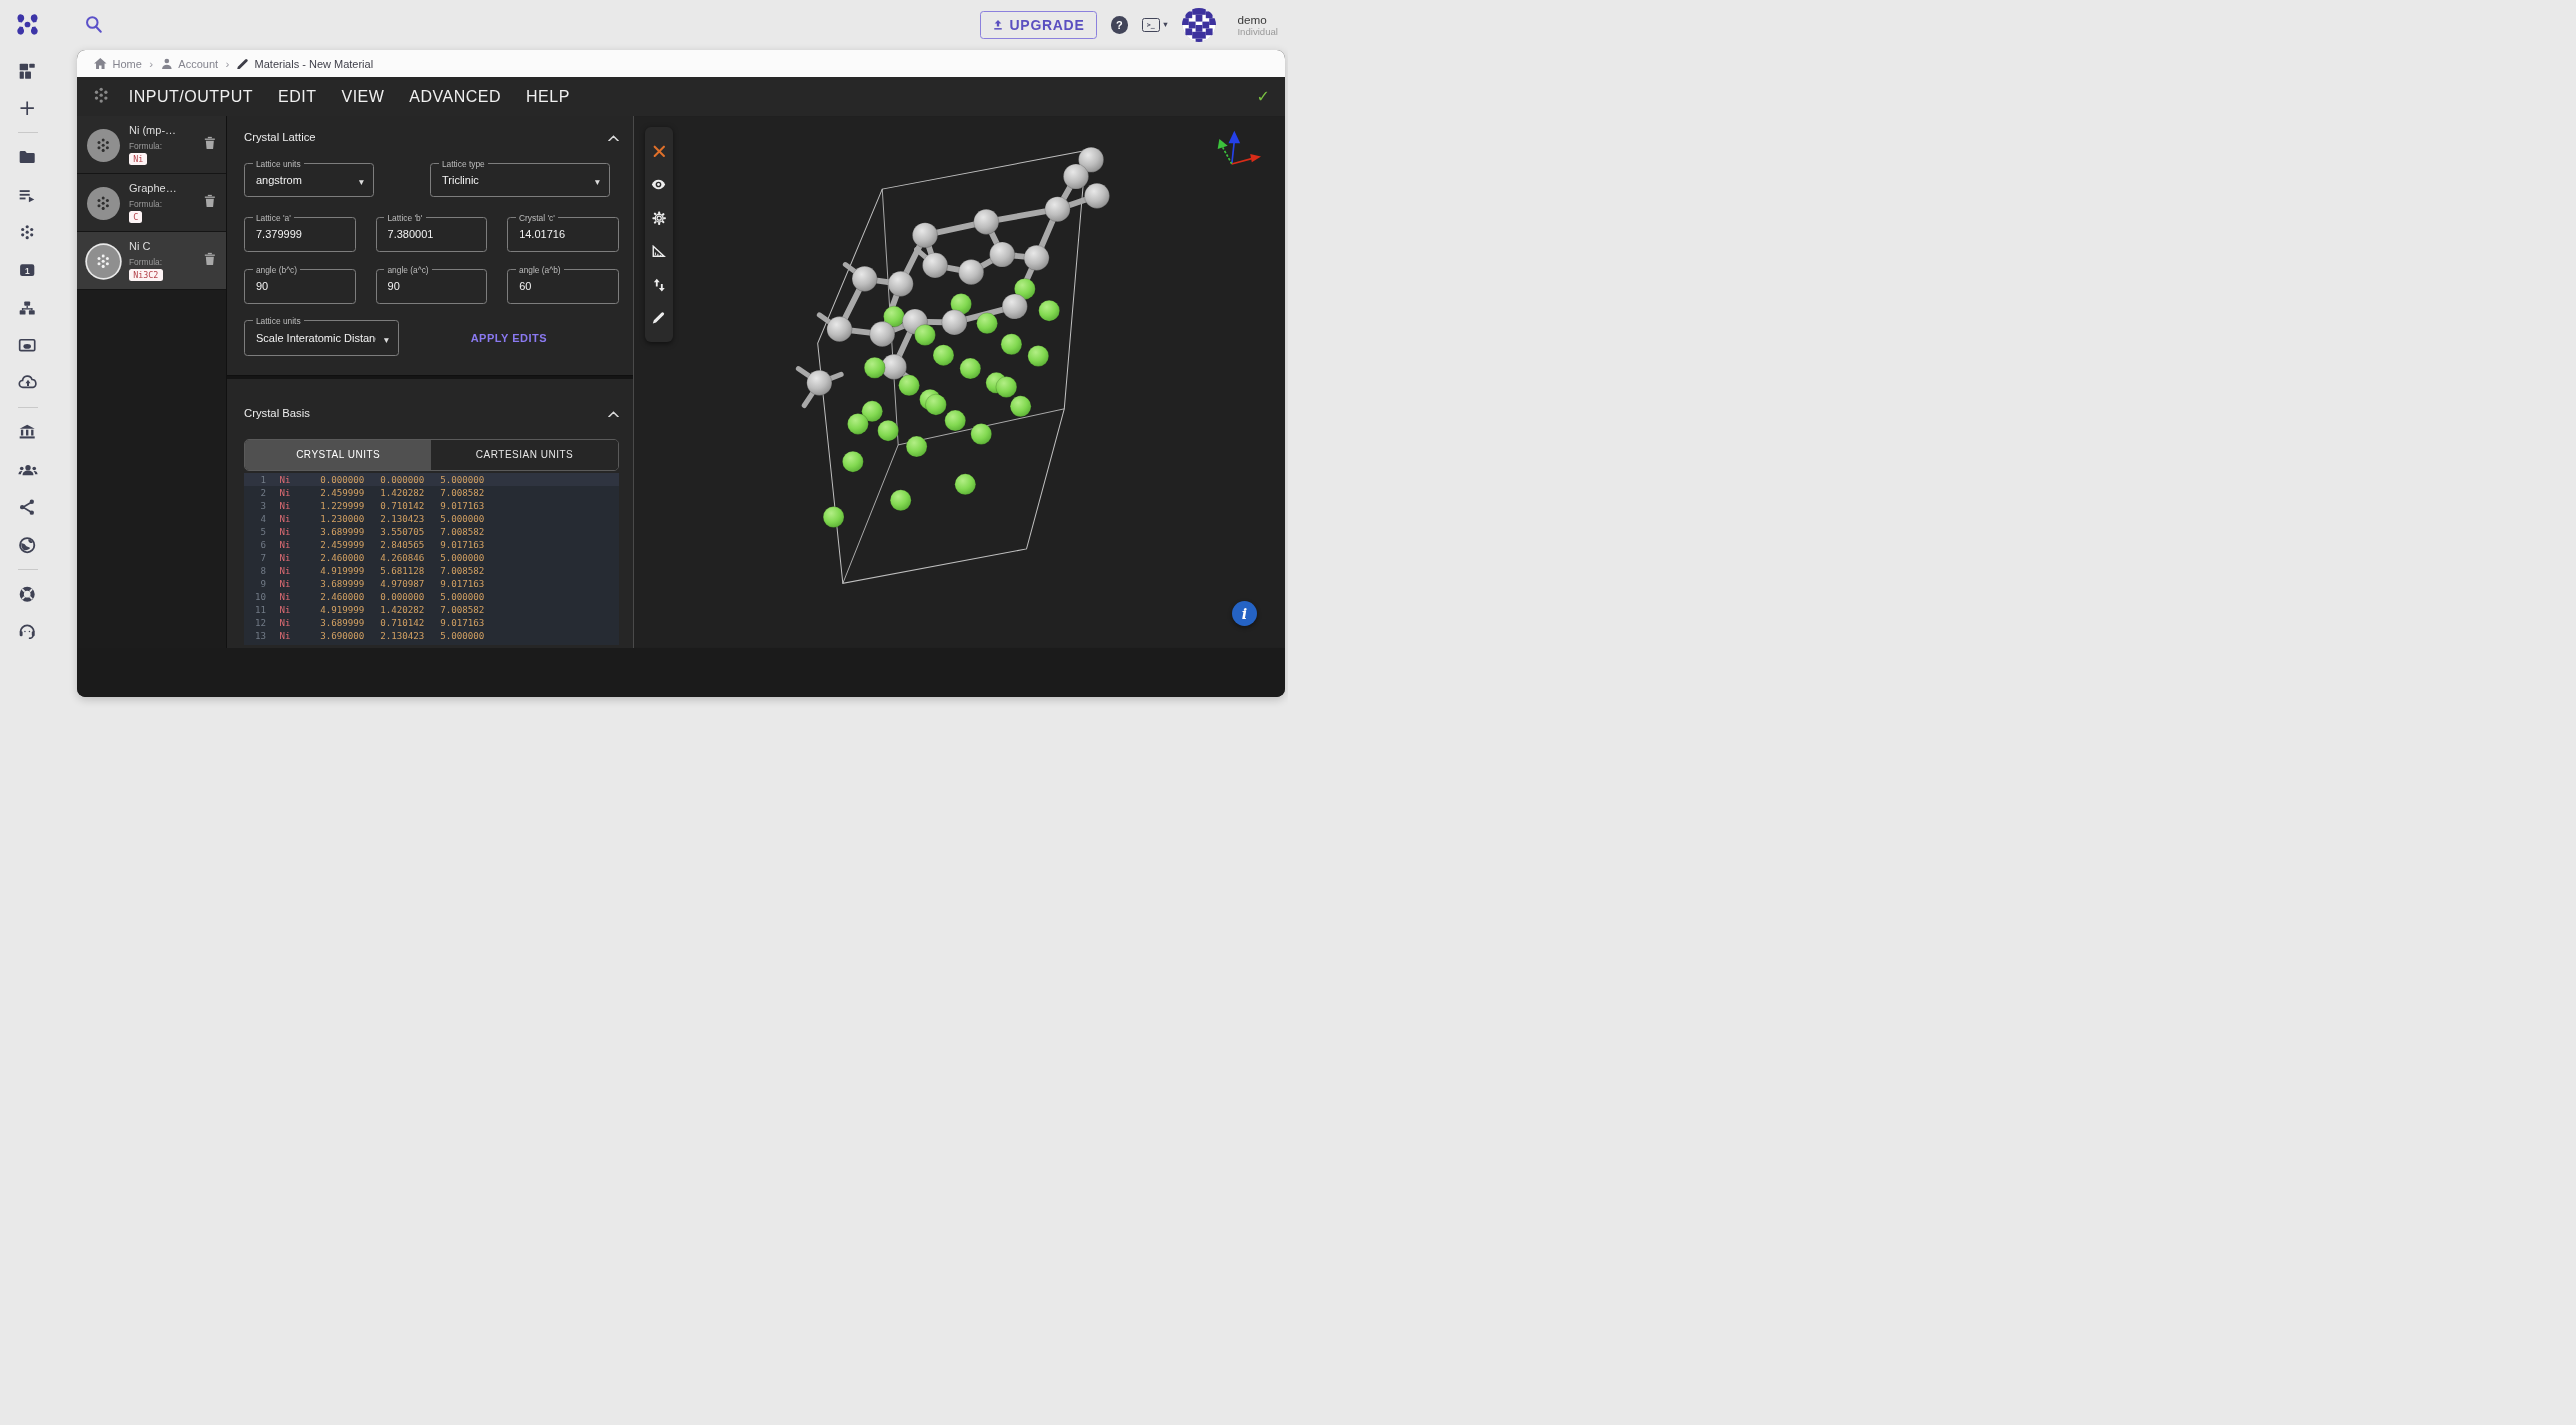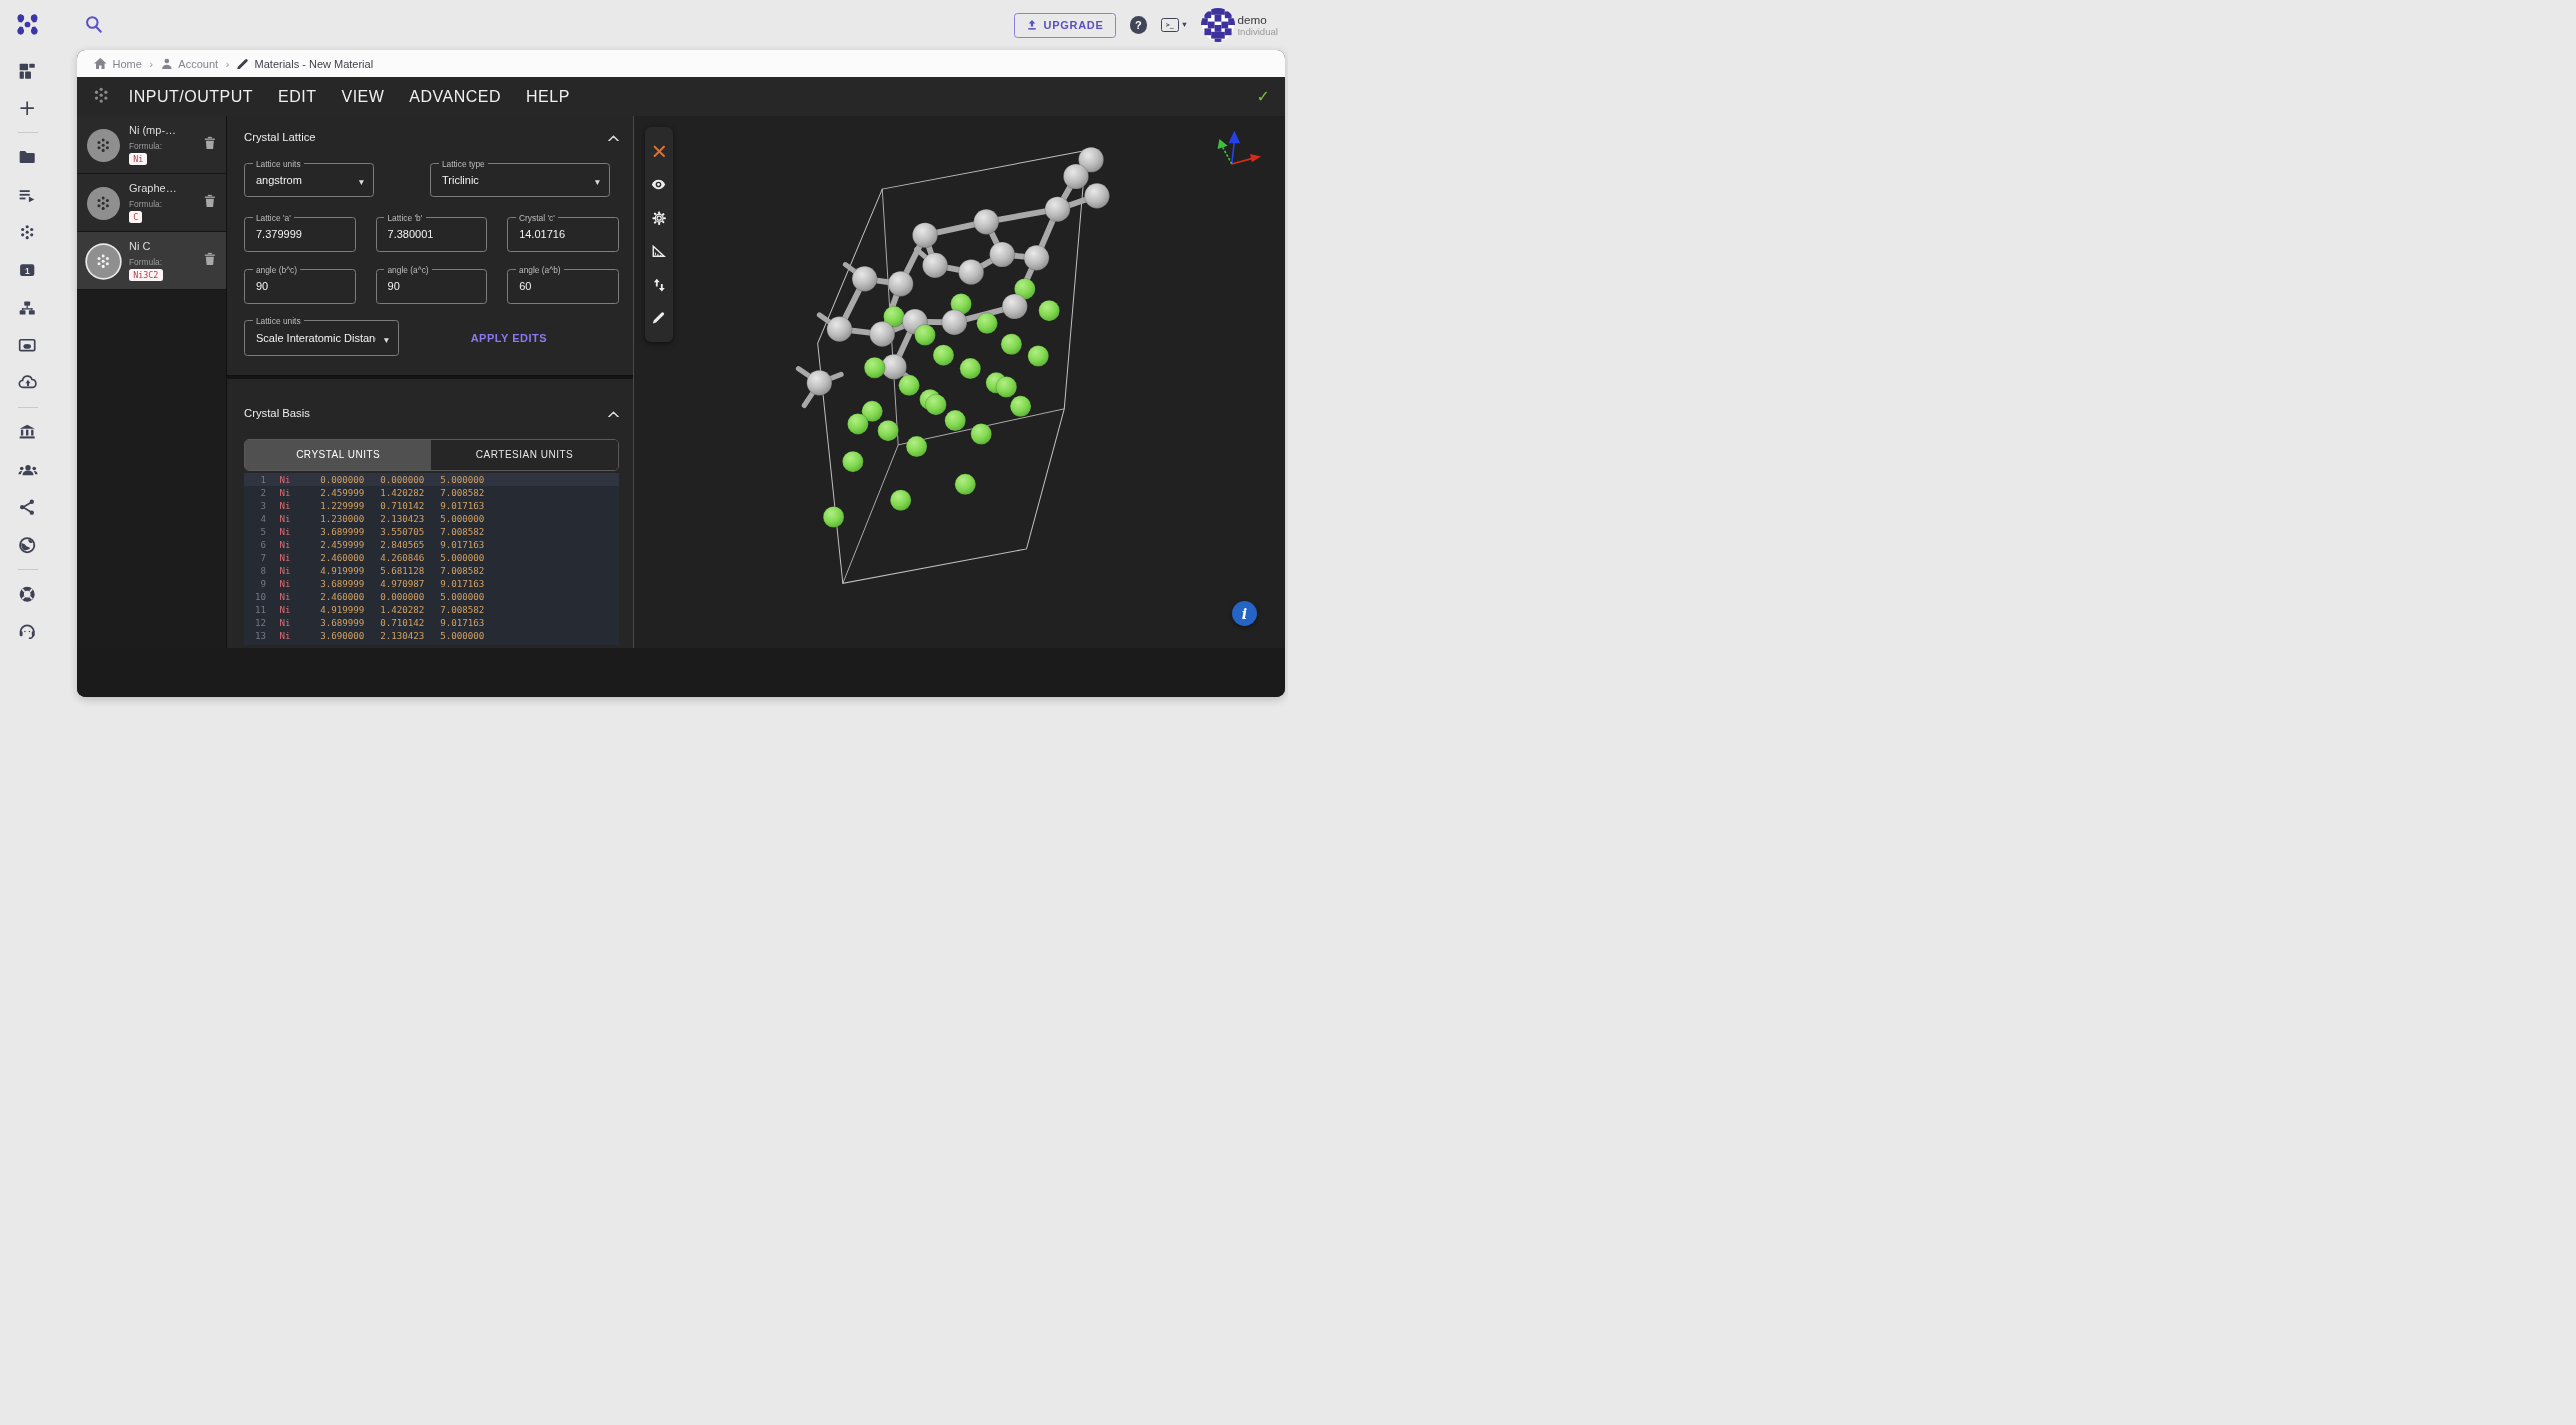--- a/index.html
+++ b/index.html
@@ -6,28 +6,28 @@
   html,body { width:1288px; height:713px; }
   body {
     font-family:"Liberation Sans","DejaVu Sans",sans-serif;
     background:#e9e9e9; color:#333; overflow:hidden; position:relative;
   }
   
   .topbar { position:absolute; left:0; top:0; width:1288px; height:50px; }
   .search-btn { position:absolute; left:83px; top:14.3px; width:22px; height:22px; cursor:pointer; }
   .tb-right { position:absolute; right:10px; top:0; height:50px; display:flex; align-items:center; gap:13.4px; }
   .upgrade-btn { display:flex; align-items:center; gap:6.7px; border:1.3px solid #8b80dd; border-radius:3.4px;
-    padding:5px 11.7px; color:#5a4fc0; font-size:11px; font-weight:bold; letter-spacing:0.7px; background:transparent; cursor:pointer; }
+    padding:5px 11.7px; color:#5a4fc0; font-size:14px; font-weight:bold; letter-spacing:0.7px; background:transparent; cursor:pointer; }
   .help-circle { width:17.6px; height:17.6px; border-radius:50%; background:#424559; color:#fff; font-size:11px;
     font-weight:bold; display:flex; align-items:center; justify-content:center; cursor:pointer; }
   .term-wrap { display:flex; align-items:center; gap:1.7px; cursor:pointer; }
   .term-box { width:18.4px; height:14.3px; border:1.5px solid #424559; border-radius:2.5px; color:#424559;
     font-size:6.7px; font-weight:bold; font-family:"DejaVu Sans Mono",monospace; display:flex; align-items:center; justify-content:center; }
   .term-caret { font-size:7.5px; color:#424559; }
-  .user-chip { display:flex; align-items:center; gap:2px; cursor:pointer; }
+  .user-chip { display:flex; align-items:center; gap:21px; cursor:pointer; }
   .avatar { width:34px; height:34px; border-radius:50%; background:#fff; overflow:hidden; box-shadow:0 0 0 0.8px #ddd inset; }
   .user-text .name { font-size:11.7px; color:#3a3a3a; }
   .user-text .plan { font-size:9.6px; color:#9a9a9a; margin-top:0.8px; }
   
   .sidebar { position:absolute; left:0; top:0; width:55px; height:713px; display:flex; flex-direction:column; align-items:center; }
   .logo { position:absolute; top:11px; left:14.3px; cursor:pointer; }
   .side-icons { position:absolute; top:52px; width:100%; display:flex; flex-direction:column; align-items:center; }
   .side-item { width:28.5px; height:28.5px; margin:4.6px 0; display:flex; align-items:center; justify-content:center; cursor:pointer; color:#3f4254; }
   .side-div { width:20px; height:0; border-top:0.8px solid #c9c9c9; margin:5px 0; }
   

